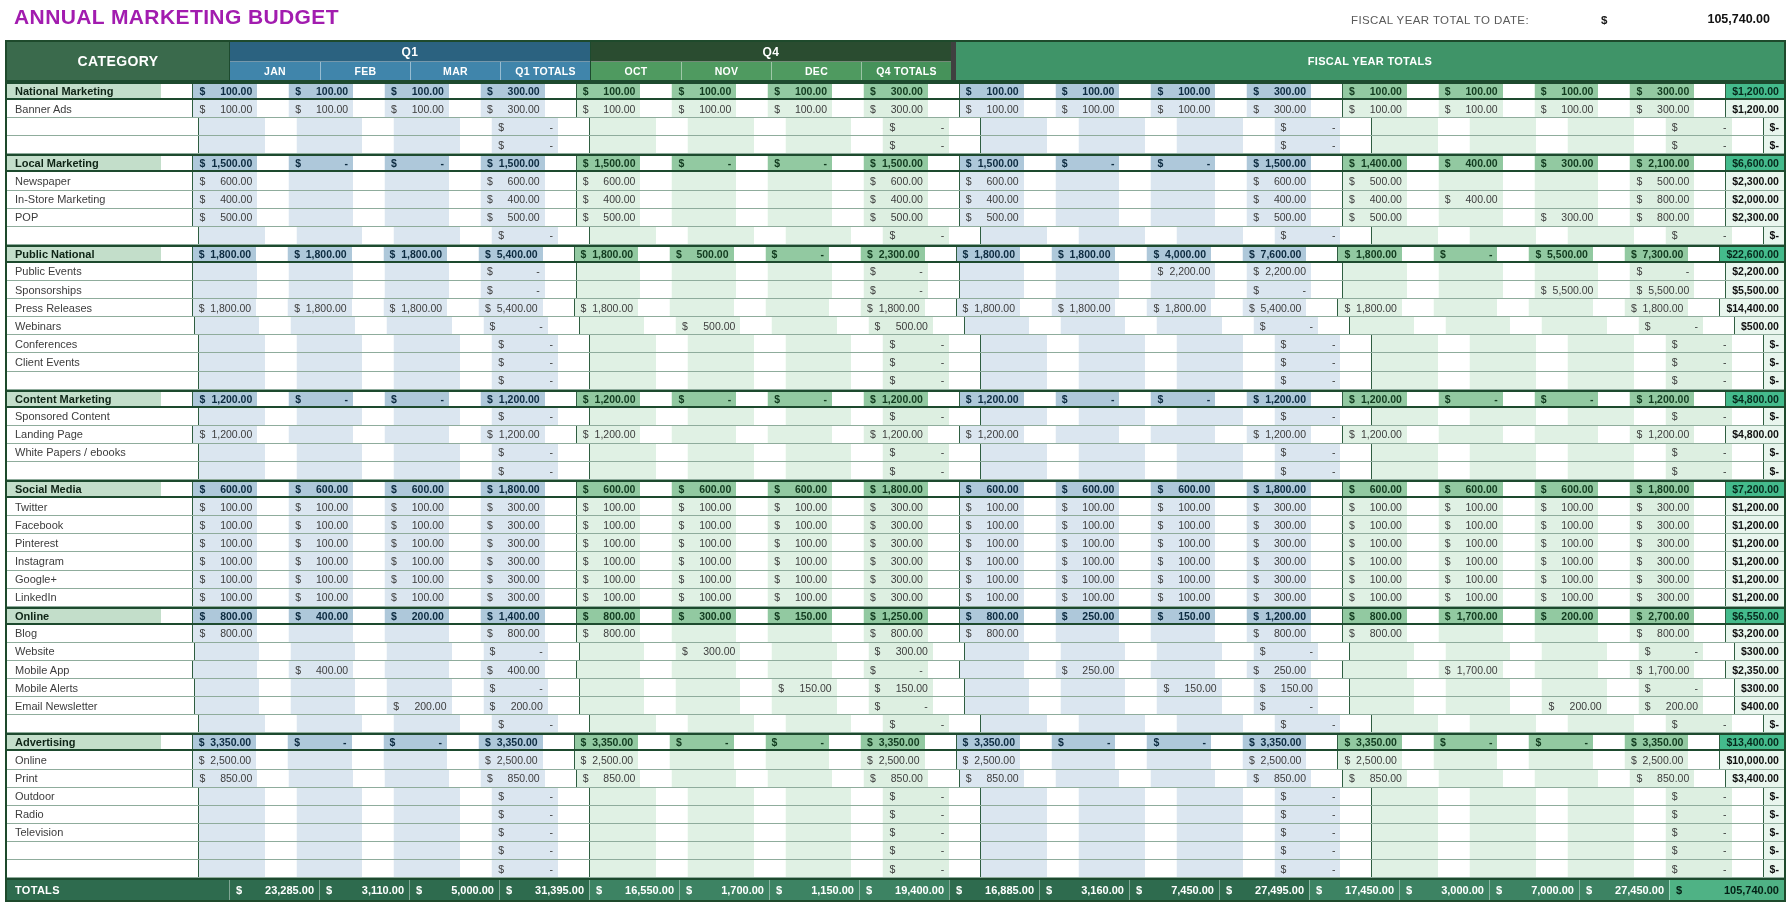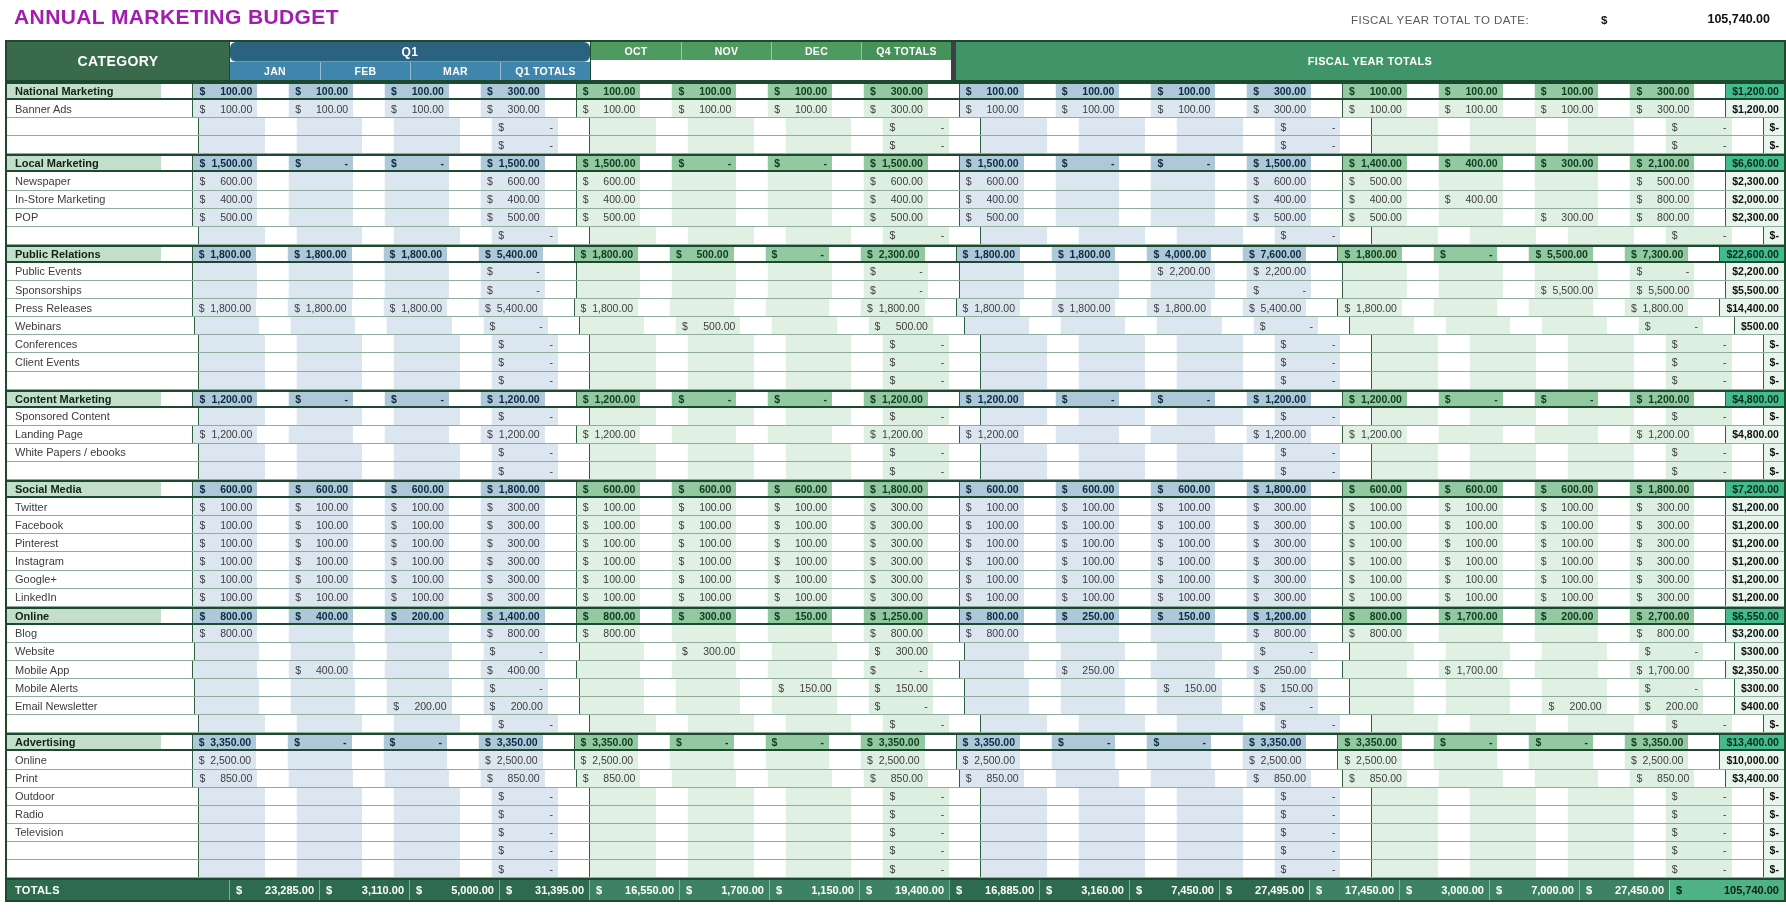--- a/index.html
+++ b/index.html
@@ -15,21 +15,21 @@
   .sheet{position:absolute;left:5px;top:40px;width:1777px;box-sizing:content-box;
          border:2px solid #1e4a2c;}
   
   .thead{display:flex;height:38px;}
   .cat-head{width:222px;background:#3a6a4c;color:#fff;font-weight:bold;font-size:14px;
             letter-spacing:.4px;display:flex;align-items:center;justify-content:center;}
   .qwrap{display:flex;}
   .qblock{width:360px;border-left:1px solid #1d4a2e;}
   .q-label{height:19px;display:flex;align-items:center;justify-content:center;color:#fff;
            font-weight:bold;font-size:12px;letter-spacing:.4px;border-bottom:1px solid rgba(255,255,255,.35);}
-  .qblock.blue .q-label{background:#2b6280;border-radius:6px;}
+  .qblock.blue .q-label{background:#2b6280;}
   .qblock.green .q-label{background:#2a4c30;}
   .q-months{display:flex;height:18px;}
   .mh{width:90px;box-sizing:border-box;display:flex;align-items:center;justify-content:center;
       color:#fff;font-weight:bold;font-size:10.5px;letter-spacing:.3px;
       border-left:1px solid rgba(255,255,255,.45);text-align:right;}
   .mh:first-child{border-left:none;}
   .qblock.blue .mh{background:#4085ab;}
   .qblock.green .mh{background:#4f9a60;}
   .qblock.green .mh.qth{background:#46925a;}
   .fy-head{flex:1;background:#3f9468;color:#fff;font-weight:bold;font-size:11px;line-height:1.3;
@@ -79,20 +79,21 @@
           <div class="qblock blue">
             <div class="q-label">Q1</div>
             <div class="q-months">
               <div class="mh">JAN</div>
               <div class="mh">FEB</div>
               <div class="mh">MAR</div>
               <div class="mh qth">Q1 TOTALS</div>
             </div>
           </div>
           <div class="qblock green">
+            <div class="q-label">Q4</div>
             <div class="q-months">
               <div class="mh">OCT</div>
               <div class="mh">NOV</div>
               <div class="mh">DEC</div>
               <div class="mh qth">Q4 TOTALS</div>
             </div>
           </div>
         </div>
         <div class="fy-head">FISCAL YEAR TOTALS</div>
       </div>
@@ -556,21 +557,21 @@
           <div class="cell num green qt">
             <div class="d">$</div>
             <div class="v dash">-</div>
           </div>
           <div class="cell num fy sep">
             <div class="d">$</div>
             <div class="v dash">-</div>
           </div>
         </div>
         <div class="row r-category">
-          <div class="cell label">Public Relations</div>
+          <div class="cell label">Public National</div>
           <div class="cell num blue sep">
             <div class="d">$</div>
             <div class="v">1,800.00</div>
           </div>
           <div class="cell num blue">
             <div class="d">$</div>
             <div class="v">1,800.00</div>
           </div>
           <div class="cell num blue">
             <div class="d">$</div>

